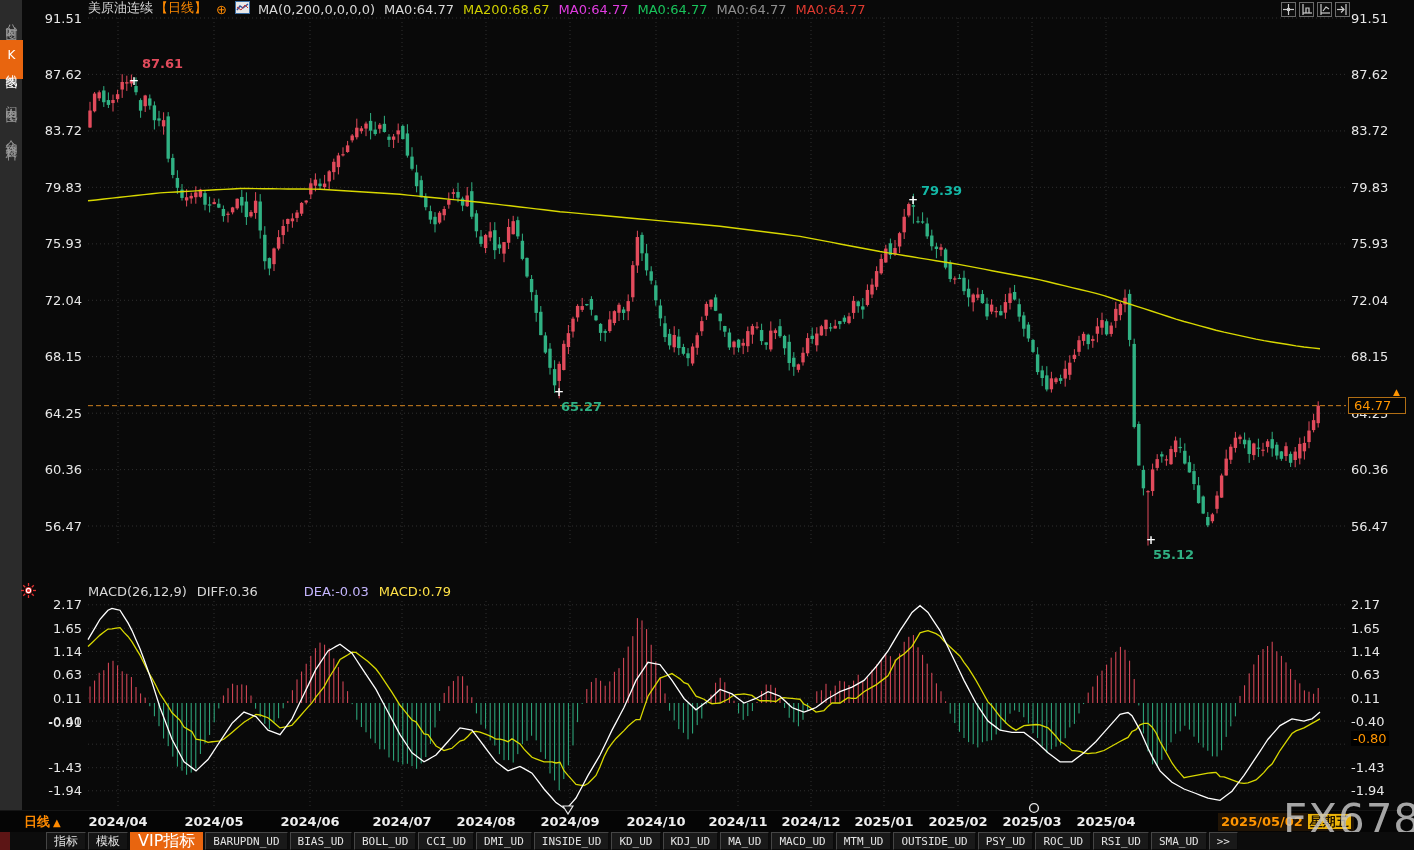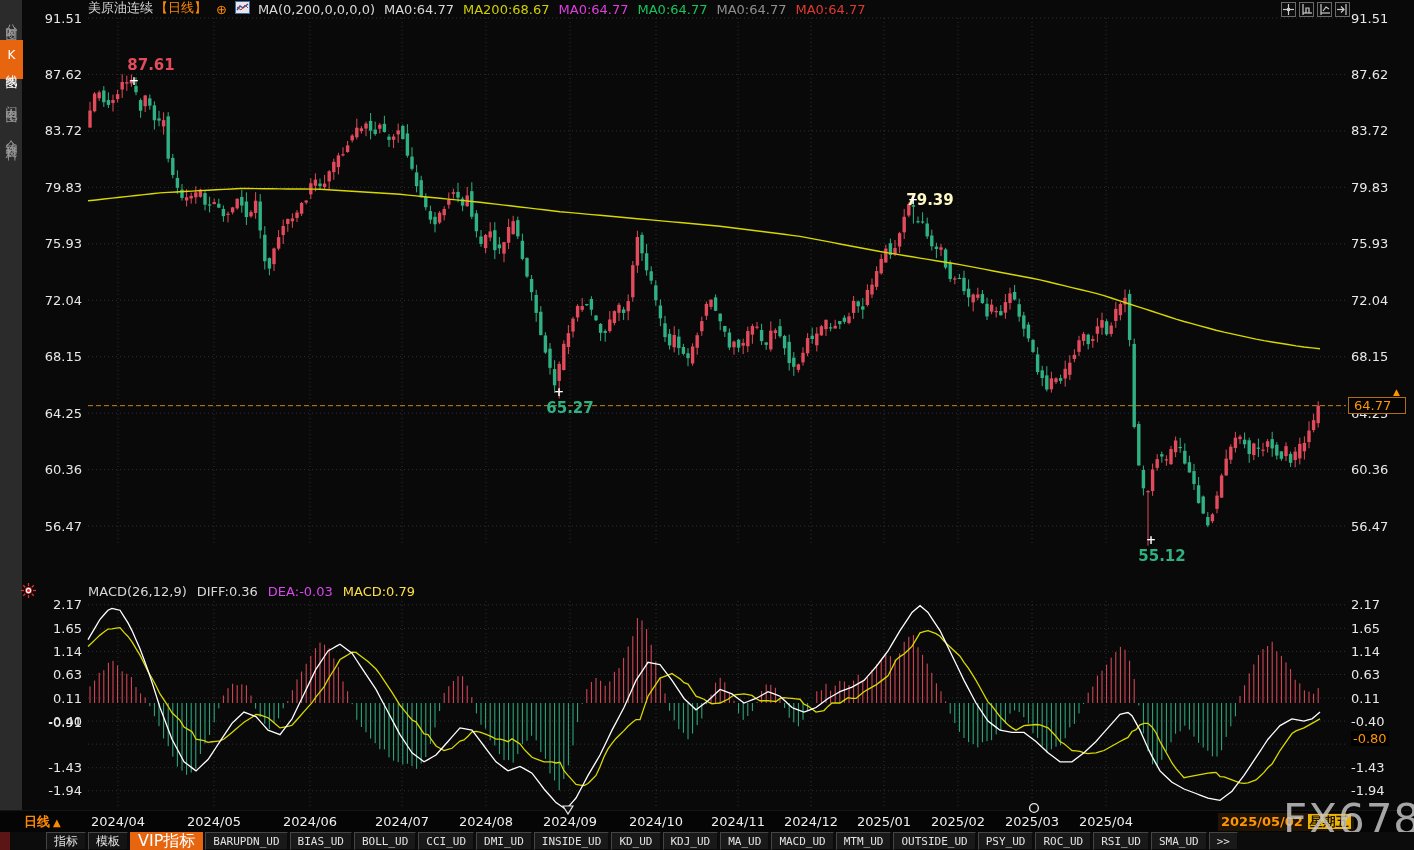--- a/index.html
+++ b/index.html
@@ -20,38 +20,38 @@
   .hicon{margin-right:8px;color:#ff8a00;font-size:13px;line-height:14px}
   
   #tr-tools{position:absolute;left:1281px;top:2px;z-index:6;display:flex;gap:3px}
   .tool-btn{width:15px;height:15px;background:#0d0d0d;border:1px solid #6a6a6a;display:flex;
     align-items:center;justify-content:center;padding:0;cursor:pointer}
   
   .tick{position:absolute;font-size:13px;color:#e8e8e8;z-index:4;line-height:15px;white-space:nowrap}
   .axL{left:30px;width:52px;text-align:right}
   .axR{left:1351px}
   
-  .anno{position:absolute;font-size:15px;font-weight:bold;z-index:4;width:64px;text-align:center;white-space:nowrap}
+  .anno{position:absolute;font-size:13px;font-weight:bold;z-index:4;width:64px;text-align:right;white-space:nowrap}
   .cross{position:absolute;color:#ffffff;font-size:12px;font-weight:bold;line-height:10px;z-index:4}
   
   #price-badge{position:absolute;left:1348px;width:58px;height:17px;border:1px solid #b06e14;
     background:#050505;color:#ff9500;font-size:13px;line-height:15px;padding-left:5px;z-index:6}
   #badge-tri{position:absolute;left:1393px;color:#ff9500;font-size:9px;z-index:7;line-height:9px}
   #macd-chip{position:absolute;left:1351px;color:#ff9500;font-size:13px;line-height:15px;
     background:#000;padding:0 2px;z-index:6}
   
   #macd-hdr{position:absolute;left:88px;top:584px;z-index:5;display:flex;font-size:13px;white-space:nowrap}
   #macd-hdr .seg{margin-right:10px}
   #burst-icon{position:absolute;left:21px;top:583px;z-index:6}
   
   #date-strip{position:absolute;left:0;right:0;bottom:18px;height:22px;background:#050505;z-index:5;
     border-top:1px solid #151515}
   #period{position:absolute;left:24px;top:0;line-height:22px;color:#ff8a00;font-size:13px;font-weight:bold;z-index:6}
   #period .tri{font-size:10px;margin-left:3px}
-  .month{position:absolute;top:0;width:64px;text-align:center;font-weight:normal;font-size:13px;
+  .month{position:absolute;top:0;width:64px;text-align:center;font-weight:bold;font-size:13px;
     color:#efefef;line-height:22px}
   #date-chip{position:absolute;left:1218px;top:2px;height:18px;line-height:18px;font-size:13px;
     font-weight:bold;color:#ff9500;background:#211405;padding:0 3px;z-index:6;white-space:nowrap}
   #date-chip .weekday{background:#eab308;color:#1d1100;margin-left:5px;padding:0 2px}
   .tmark{position:absolute;z-index:6}
   #watermark{position:absolute;left:1283px;top:799px;z-index:7;font-size:42px;color:#c9c9c9;
     opacity:.82;letter-spacing:1px;line-height:1}
   
   #btoolbar{position:absolute;left:0;right:0;bottom:0;height:18px;background:#0c0c0c;z-index:8;
     display:flex;align-items:stretch;gap:2px}
@@ -1014,21 +1014,21 @@
     <span class="tick axR" style="top: 643.909px;">1.14</span>
     <span class="tick axR" style="top: 666.989px;">0.63</span>
     <span class="tick axR" style="top: 690.522px;">0.11</span>
     <span class="tick axR" style="top: 713.602px;">-0.40</span>
     <span class="tick axR" style="top: 760.215px;">-1.43</span>
     <span class="tick axR" style="top: 783.296px;">-1.94</span>
   </div>
 <div id="annos">
     <span class="anno" style="color: rgb(226, 75, 92); left: 119px; top: 55.5411px;">87.61</span>
     <span class="cross" style="left: 129px; top: 75.5411px;">+</span>
-    <span class="anno" style="color: #fef9c3; left: 898px; top: 191px;">79.39</span>
+    <span class="anno" style="color: #14b8a6; left: 898px; top: 183px;">79.39</span>
     <span class="cross" style="left: 908px; top: 194.712px;">+</span>
     <span class="anno" style="color: rgb(48, 177, 131); left: 538px; top: 399.42px;">65.27</span>
     <span class="cross" style="left: 554px; top: 387.42px;">+</span>
     <span class="anno" style="color: rgb(48, 177, 131); left: 1130px; top: 546.572px;">55.12</span>
     <span class="cross" style="left: 1146px; top: 534.572px;">+</span>
   </div>
 
 <div id="price-badge" style="top: 396.669px;">
   <span>64.77</span>
 </div>
@@ -1048,21 +1048,21 @@
         <line x1="10.8" y1="4.2" x2="12.8" y2="2.2"></line>
     </g>
     <circle cx="7.5" cy="7.5" r="3.4" fill="#e03030"></circle>
     <circle cx="7.5" cy="7.5" r="2.1" fill="none" stroke="#ffffff" stroke-width="1.1"></circle>
   </svg>
 </span>
 
 <div id="macd-hdr">
     <span class="seg" style="color: rgb(216, 216, 216);">MACD(26,12,9)</span>
     <span class="seg" style="color: rgb(216, 216, 216);">DIFF:0.36</span>
-    <span class="seg" style="color: #d946ef;">DEA:-0.03</span>
+    <span class="seg" style="color: #c4b5fd; margin-left: 36px;">DEA:-0.03</span>
     <span class="seg" style="color: #fde047;">MACD:0.79</span>
   </div>
 
 <div id="date-strip">
   <span id="period"><span>日线</span><span class="tri">▲</span></span>
   <span id="months-holder"><span class="month" style="left: 86px;">2024/04</span><span class="month" style="left: 182px;">2024/05</span><span class="month" style="left: 278px;">2024/06</span><span class="month" style="left: 370px;">2024/07</span><span class="month" style="left: 454px;">2024/08</span><span class="month" style="left: 538px;">2024/09</span><span class="month" style="left: 624px;">2024/10</span><span class="month" style="left: 706px;">2024/11</span><span class="month" style="left: 779px;">2024/12</span><span class="month" style="left: 852px;">2025/01</span><span class="month" style="left: 926px;">2025/02</span><span class="month" style="left: 1000px;">2025/03</span><span class="month" style="left: 1074px;">2025/04</span></span>
   <span id="date-chip"><span>2025/05/02</span><span class="weekday">星期五</span></span>
 </div>
 
 <span class="tmark" style="left:562px;top:800px">

